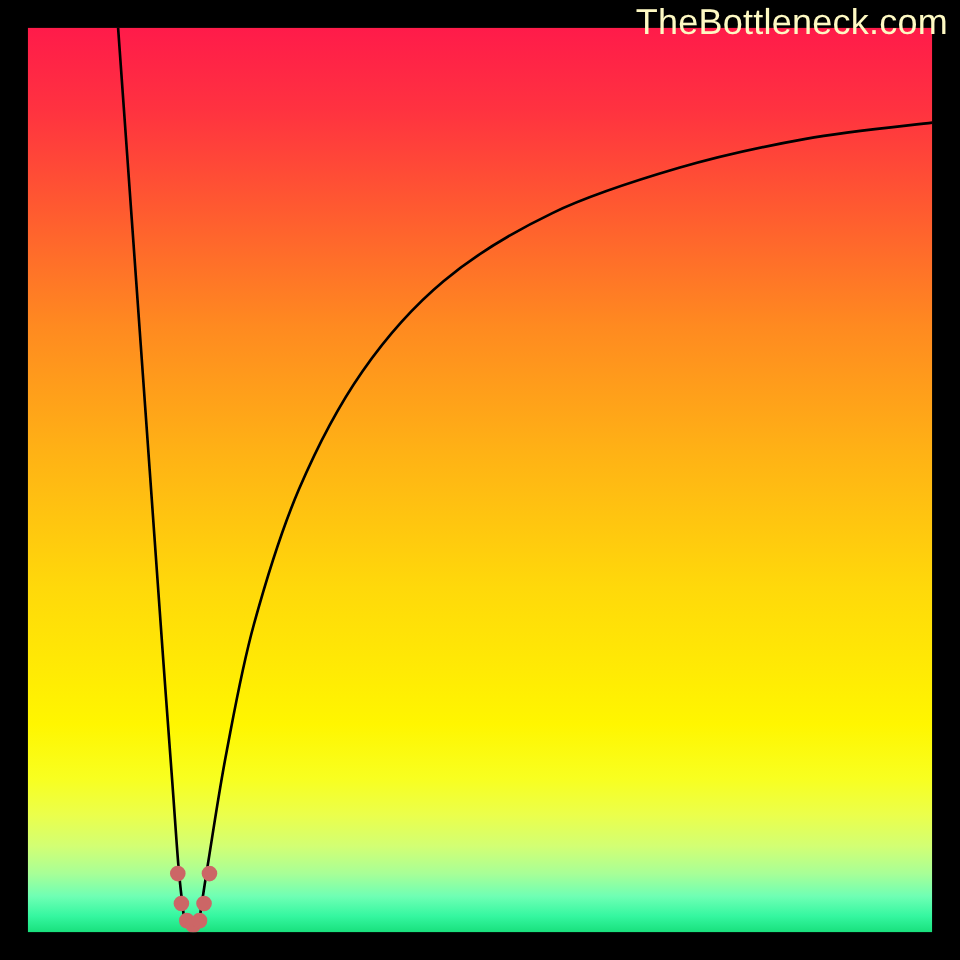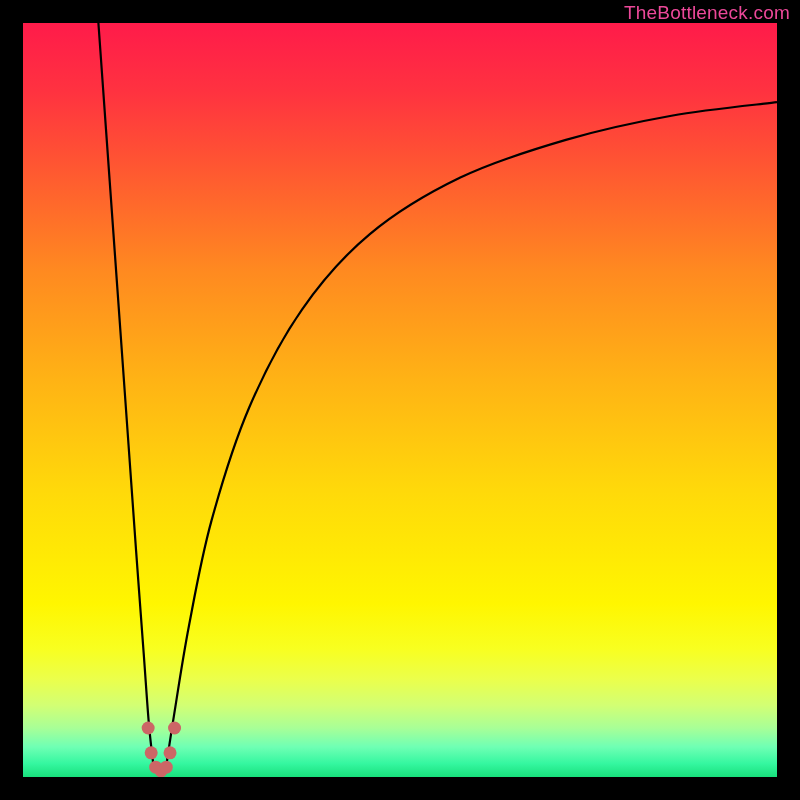--- a/index.html
+++ b/index.html
@@ -26,22 +26,22 @@
     overflow: hidden;
   }
   .gradient {
     position: absolute;
     left: 0; top: 0; right: 0; bottom: 0;
   }
   .watermark {
     position: absolute;
     top: 2px;
     right: 10px;
-    color: #ec4899;
-    font-size: 19px;
+    color: #fef9c3;
+    font-size: 30px;
     letter-spacing: 0.2px;
     user-select: none;
   }
   svg.curves {
     position: absolute;
     left: 0; top: 0;
     width: 754px; height: 754px;
   }
 </style>
 </head>

